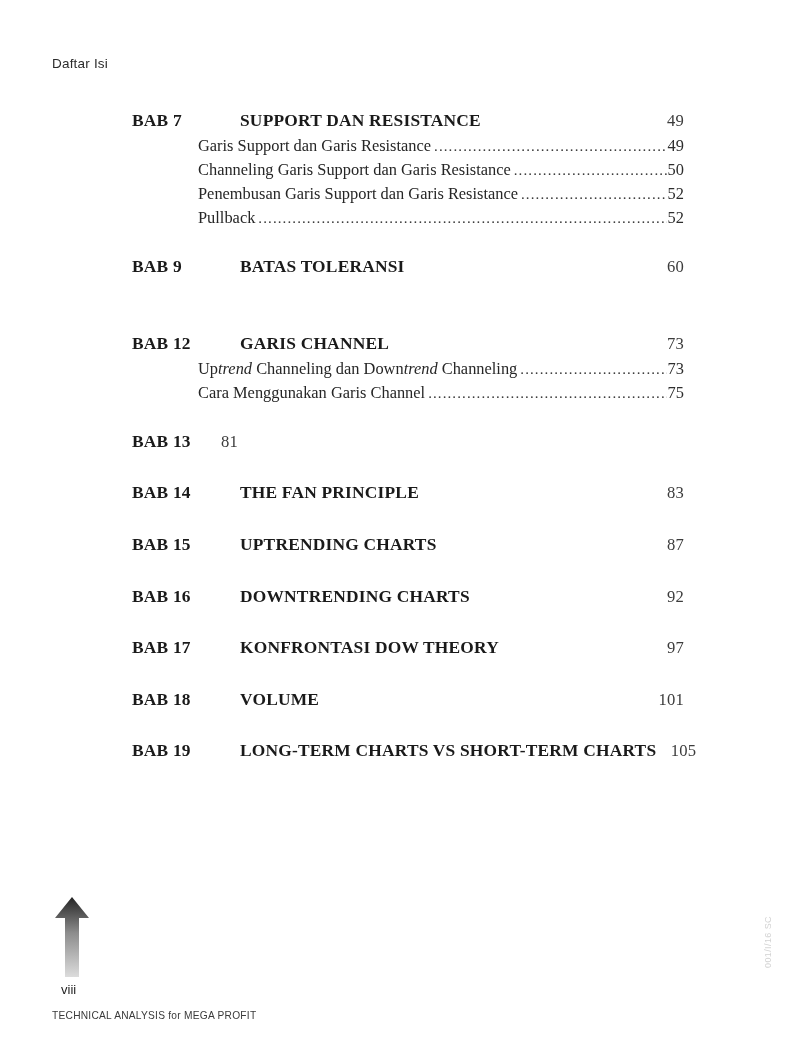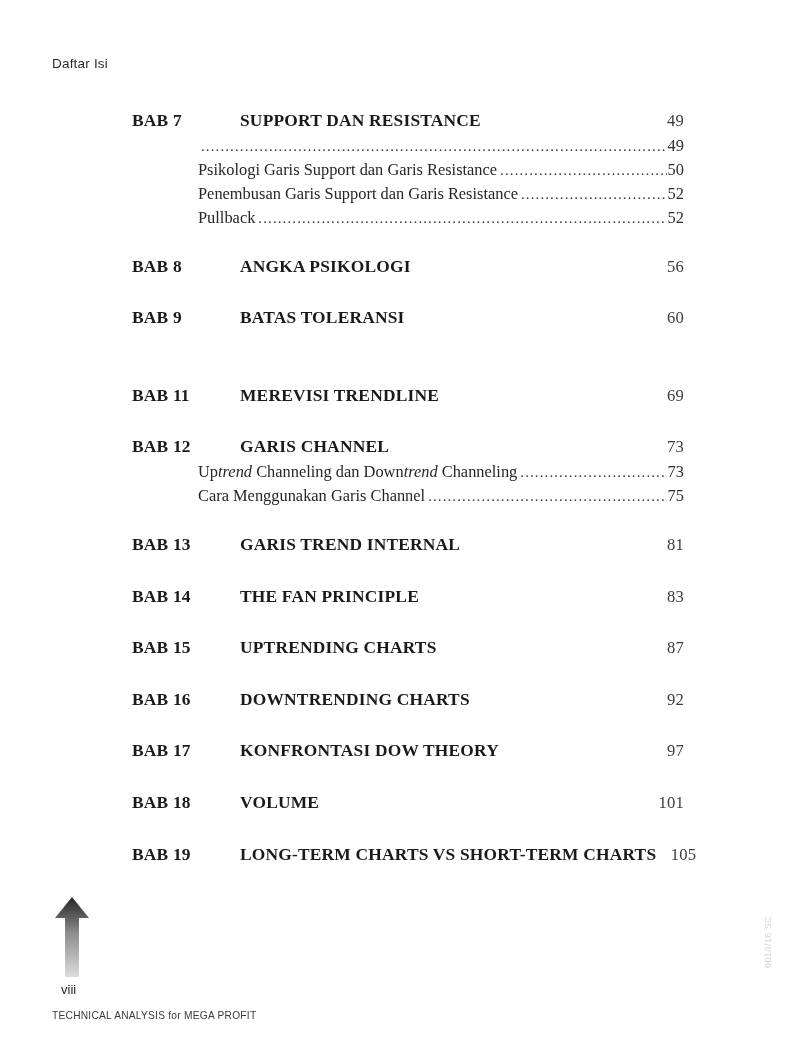--- a/index.html
+++ b/index.html
@@ -173,70 +173,55 @@
 
   <div class="toc" id="toc-root">
       <div class="chapter-block">
         <div class="chapter-row">
           <span class="chapter-label">BAB 7</span>
           <span class="chapter-title">SUPPORT DAN RESISTANCE</span>
           <span class="chapter-page">49</span>
         </div>
         <ul class="sub-list">
           <li class="sub-row">
+            <span class="sub-title">Garis Support dan Garis Resistance</span>
             <span class="sub-leader">........................................................................................................................................................................................................</span>
             <span class="sub-page">49</span>
           </li>
           <li class="sub-row">
-            <span class="sub-title">Psikologi Garis Support dan Garis Resistance</span>
+            <span class="sub-title">Channeling Garis Support dan Garis Resistance</span>
             <span class="sub-leader">........................................................................................................................................................................................................</span>
             <span class="sub-page">50</span>
           </li>
           <li class="sub-row">
             <span class="sub-title">Penembusan Garis Support dan Garis Resistance</span>
             <span class="sub-leader">........................................................................................................................................................................................................</span>
             <span class="sub-page">52</span>
           </li>
           <li class="sub-row">
             <span class="sub-title">Pullback</span>
             <span class="sub-leader">........................................................................................................................................................................................................</span>
             <span class="sub-page">52</span>
           </li>
         </ul>
         <div class="gap-after-subs"></div>
-      </div>
-      <div class="chapter-block">
-        <div class="chapter-row">
-          <span class="chapter-label">BAB 8</span>
-          <span class="chapter-title">ANGKA PSIKOLOGI</span>
-          <span class="chapter-page">56</span>
-        </div>
-        <div class="gap-plain"></div>
       </div>
       <div class="chapter-block">
         <div class="chapter-row">
           <span class="chapter-label">BAB 9</span>
           <span class="chapter-title">BATAS TOLERANSI</span>
           <span class="chapter-page">60</span>
         </div>
         <div class="gap-plain"></div>
       </div>
       <div class="chapter-block">
         <div class="gap-plain"></div>
       </div>
       <div class="chapter-block">
         <div class="chapter-row">
-          <span class="chapter-label">BAB 11</span>
-          <span class="chapter-title">MEREVISI TRENDLINE</span>
-          <span class="chapter-page">69</span>
-        </div>
-        <div class="gap-plain"></div>
-      </div>
-      <div class="chapter-block">
-        <div class="chapter-row">
           <span class="chapter-label">BAB 12</span>
           <span class="chapter-title">GARIS CHANNEL</span>
           <span class="chapter-page">73</span>
         </div>
         <ul class="sub-list">
           <li class="sub-row">
             <span class="sub-title">Up<em>trend</em> Channeling dan Down<em>trend</em> Channeling</span>
             <span class="sub-leader">........................................................................................................................................................................................................</span>
             <span class="sub-page">73</span>
           </li>
@@ -244,21 +229,20 @@
             <span class="sub-title">Cara Menggunakan Garis Channel</span>
             <span class="sub-leader">........................................................................................................................................................................................................</span>
             <span class="sub-page">75</span>
           </li>
         </ul>
         <div class="gap-after-subs"></div>
       </div>
       <div class="chapter-block">
         <div class="chapter-row">
           <span class="chapter-label">BAB 13</span>
-          <span class="chapter-title">GARIS TREND INTERNAL</span>
           <span class="chapter-page">81</span>
         </div>
         <div class="gap-plain"></div>
       </div>
       <div class="chapter-block">
         <div class="chapter-row">
           <span class="chapter-label">BAB 14</span>
           <span class="chapter-title">THE FAN PRINCIPLE</span>
           <span class="chapter-page">83</span>
         </div>

